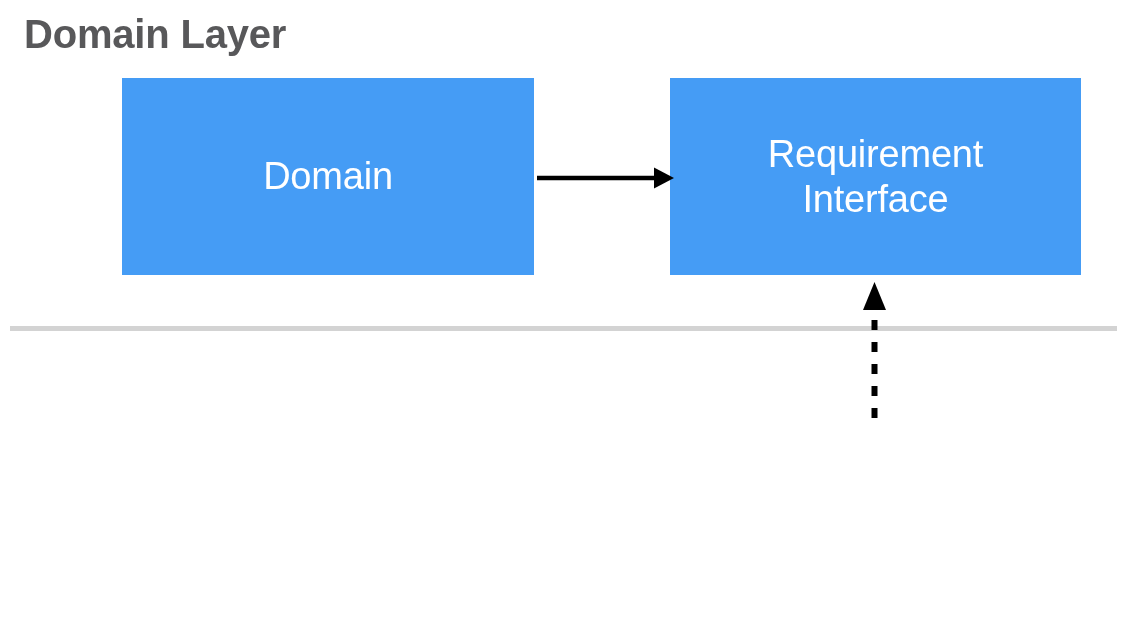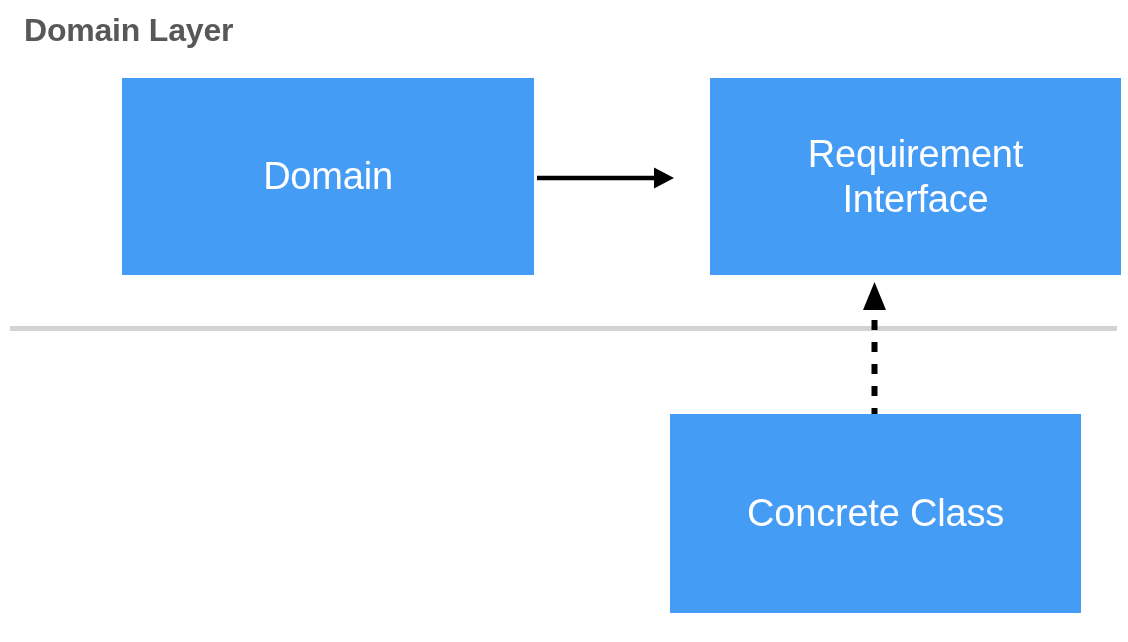--- a/index.html
+++ b/index.html
@@ -15,21 +15,21 @@
     position: relative;
     width: 1128px;
     height: 642px;
     background: #ffffff;
     overflow: hidden;
   }
 
   .layer-title {
     position: absolute;
     font-family: "Liberation Sans", sans-serif;
-    font-size: 32px;
+    font-size: 40px;
     font-weight: bold;
     color: #58585a;
     letter-spacing: -0.2px;
     white-space: nowrap;
     line-height: 1;
     text-align: right;
   }
   #title-domain-layer { left: 24px; top: 14px; }
   #title-persistent-layer { left: 24px; top: 371px; }
 
@@ -56,21 +56,20 @@
     left: 122px;
     top: 78px;
     width: 412px;
     height: 197px;
   }
   #box-requirement-interface {
     left: 670px;
     top: 78px;
     width: 411px;
     height: 197px;
-    margin-left: 40px;
   }
   #box-concrete-class {
     left: 670px;
     top: 414px;
     width: 411px;
     height: 199px;
   }
 
   .connector {
     position: absolute;
@@ -120,17 +119,14 @@
   </svg>
 
   <div class="layer-divider"></div>
 
 
   <svg class="connector" id="arrow-concrete-to-interface" viewBox="0 0 46 142" width="46" height="142">
     <line x1="22.5" y1="140" x2="22.5" y2="24" stroke="#000000" stroke-width="6" stroke-dasharray="10 12"></line>
     <polygon points="22.5,4 34,32 11,32" fill="#000000"></polygon>
   </svg>
 
-  <div class="node-box" id="box-concrete-class">
-    <span class="node-label">Concrete Class</span>
-  </div>
 
 </div>
 
 </body></html>

